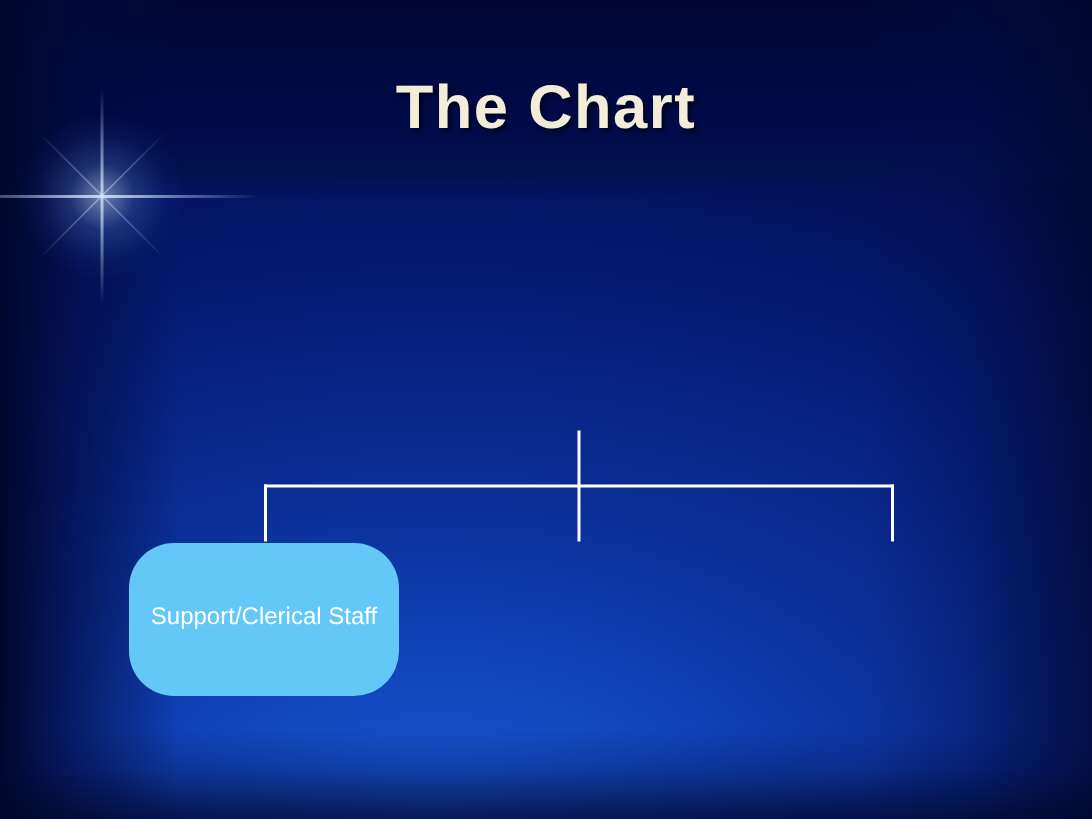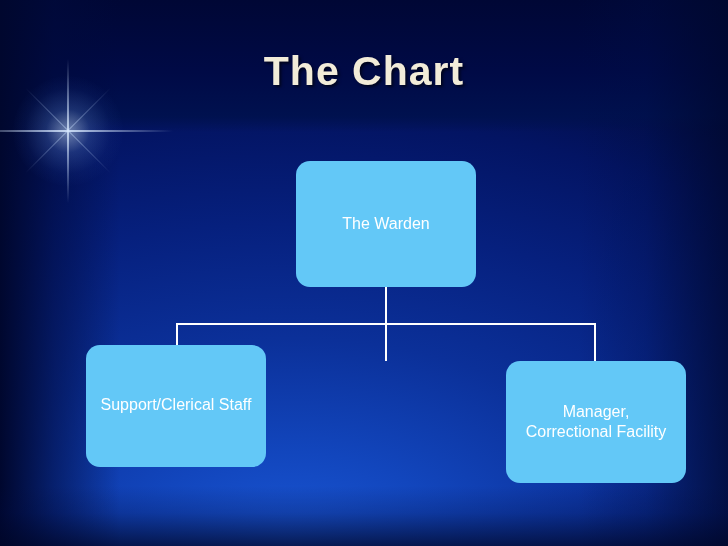--- a/index.html
+++ b/index.html
@@ -109,21 +109,21 @@
     display: flex;
     align-items: center;
     justify-content: center;
     text-align: center;
     font-size: 16px;
     line-height: 1.25;
     box-sizing: border-box;
     padding: 4px 2px;
   }
   .node-warden   { left: 296px; top: 161px; width: 180px; height: 126px; }
-  .node-support  { left: 86px;  top: 345px; width: 180px; height: 122px; }
+  .node-support  { left: 86px;  top: 362px; width: 180px; height: 102px; border-radius: 30px; }
   .node-deputy   { left: 296px; top: 361px; width: 180px; height: 122px; }
   .node-manager  { left: 506px; top: 361px; width: 180px; height: 122px; }
   .node-support .label { transform: translateY(-1px); }
 
   .connector {
     position: absolute;
     background: #ffffff;
   }
   .c-stem-top  { left: 385px; top: 287px; width: 2px;  height: 37px; }
   .c-bus       { left: 176px; top: 323px; width: 420px; height: 2px; }
@@ -150,28 +150,19 @@
   </div>
 
   <div class="title">The Chart</div>
 
   <div class="connector c-stem-top"></div>
   <div class="connector c-bus"></div>
   <div class="connector c-left-drop"></div>
   <div class="connector c-mid-drop"></div>
   <div class="connector c-right-drop"></div>
 
-  <div class="node node-warden">
-    <span class="label">The Warden</span>
-  </div>
 
   <div class="node node-support">
     <span class="label">Support/Clerical Staff</span>
   </div>
 
 
-  <div class="node node-manager">
-    <span class="label">
-      <span>Manager,</span><br>
-      <span>Correctional Facility</span>
-    </span>
-  </div>
 </div>
 
 </body></html>

